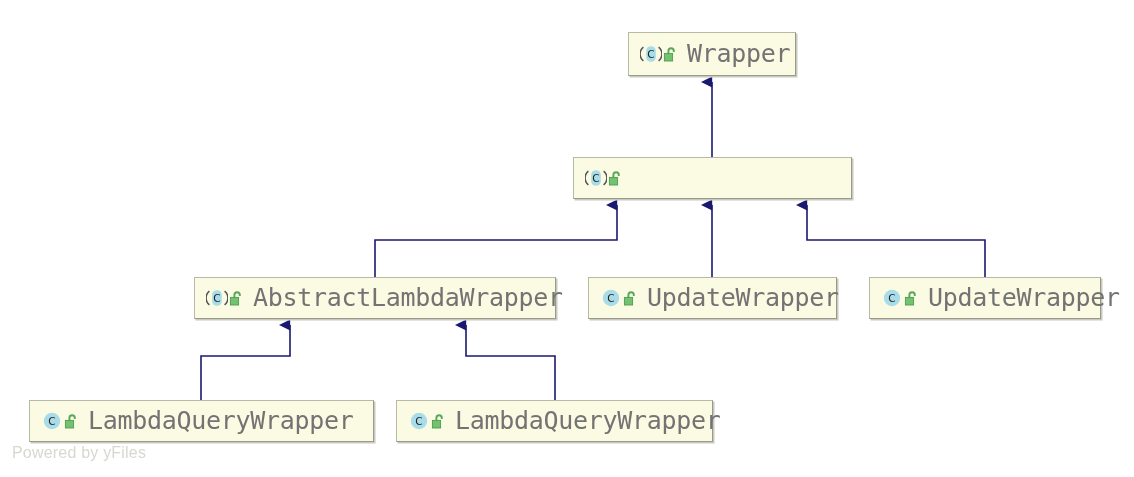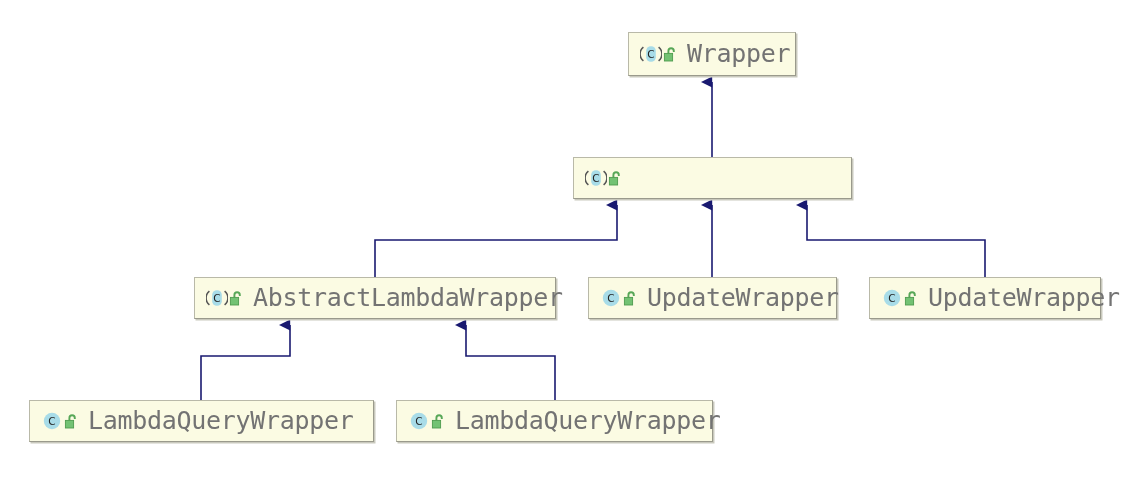--- a/index.html
+++ b/index.html
@@ -199,14 +199,15 @@
         <text x="11" y="15.1" text-anchor="middle" font-family="DejaVu Sans, sans-serif" font-size="10.5" fill="#222">C</text>
       </svg>
       <svg class="icon-lock" viewBox="0 0 15 16">
         <path d="M5.4 7.6 L5.4 5.0 A 2.7 2.7 0 0 1 10.8 5.0 L10.8 6.1" stroke="#57a757" stroke-width="1.9" fill="none" stroke-linecap="butt"></path>
         <rect x="1.4" y="7.4" width="8.2" height="7.6" fill="#73c273" stroke="#4e9b4e" stroke-width="0.9"></rect>
       </svg>
     </span>
     <span class="node-label">LambdaQueryWrapper</span>
   </div>
 
+  <div id="watermark">Powered by yFiles</div>
 
 </div>
 
 </body></html>

